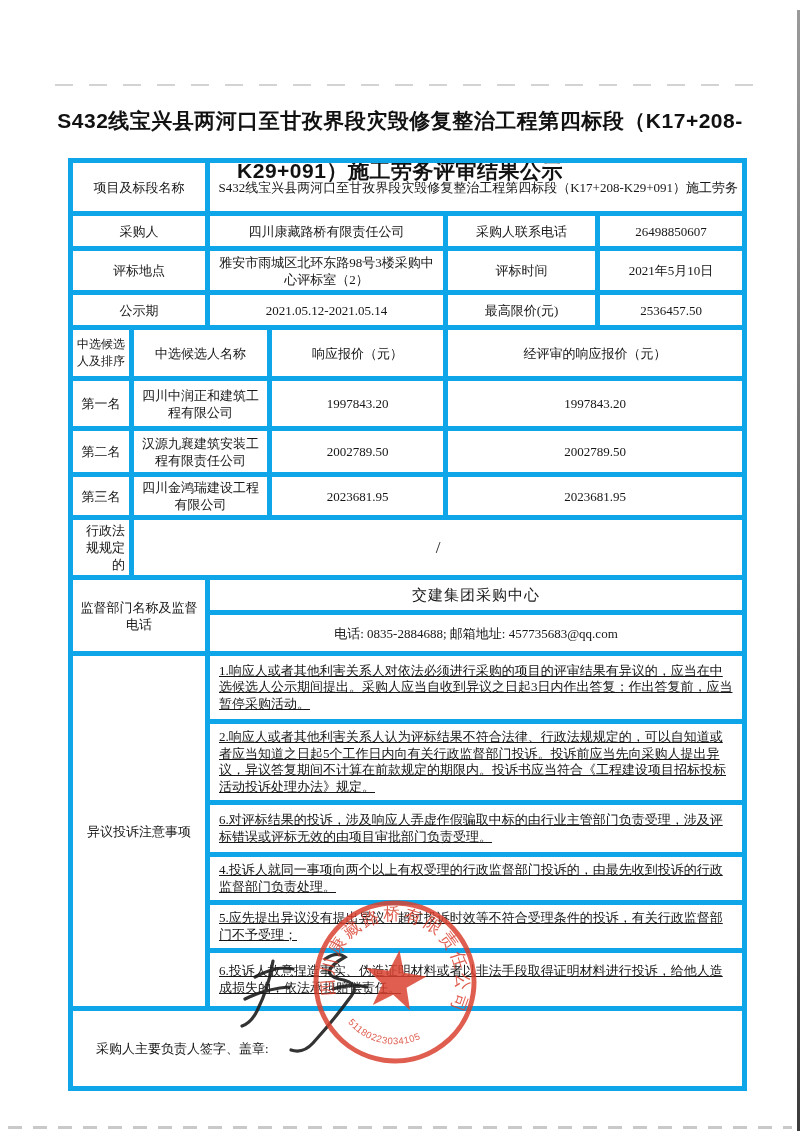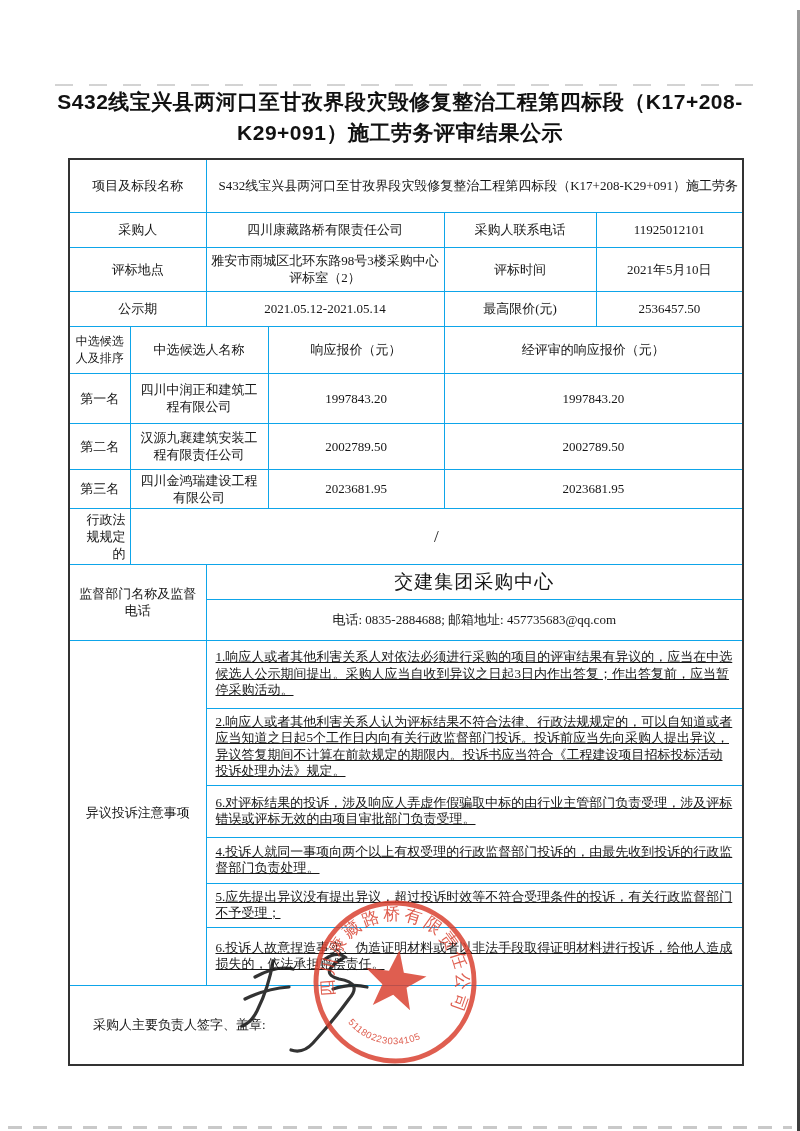--- a/index.html
+++ b/index.html
@@ -15,47 +15,47 @@
   .doc-title{
     position:absolute;top:86px;left:30px;right:30px;
     text-align:center;
     font-family:"Liberation Sans", sans-serif;
     font-weight:bold;
     font-size:21px;
     line-height:31px;
     color:#111;
     letter-spacing:.5px;
   }
-  .doc-title span{display:block;}
+  .doc-title span{display:block;margin-top:19px;}
   table.main{
     position:absolute;left:68px;top:158px;
     width:674px;
     border-collapse:collapse;
     table-layout:fixed;
     border:2px solid #333;
   }
   td{
-    border:1px solid #0ea5e9;
+    border:5px solid #0ea5e9;
     font-size:13px;
     text-align:center;
     vertical-align:middle;
     padding:2px 4px;
     color:#161616;
     line-height:17px;
     word-break:break-all;
   }
   td.para{
     text-align:left;
     padding:5px 9px;
     line-height:16.5px;
     text-decoration:underline;
   }
   td.left{text-align:right;}
   .rank-label{font-size:12px;padding:6px 1px;}
-  .dept{font-size:19px;letter-spacing:1px;margin-top:20px;}
+  .dept{font-size:15px;letter-spacing:1px;margin-top:20px;}
   .slash{font-size:17px;}
   .sig-row{text-align:left;padding-left:23px;font-size:13px;}
   
   .edge-right{
     position:absolute;top:10px;bottom:0;right:0;width:3px;
     background:linear-gradient(#9a9a9a,#3c3c3c);
   }
   .scan-streak{
     position:absolute;top:84px;left:55px;right:45px;height:2px;
     background:repeating-linear-gradient(90deg,rgba(110,110,110,.30) 0 18px,rgba(0,0,0,0) 18px 34px);
@@ -95,21 +95,21 @@
     </colgroup>
     <tbody>
       <tr style="height:53px">
         <td colspan="2">项目及标段名称</td>
         <td colspan="4" class="left">S432线宝兴县两河口至甘孜界段灾毁修复整治工程第四标段（K17+208-K29+091）施工劳务</td>
       </tr>
       <tr style="height:35px">
         <td colspan="2">采购人</td>
         <td colspan="2">四川康藏路桥有限责任公司</td>
         <td>采购人联系电话</td>
-        <td>11925012101</td>
+        <td>26498850607</td>
       </tr>
       <tr style="height:44px">
         <td colspan="2">评标地点</td>
         <td colspan="2">雅安市雨城区北环东路98号3楼采购中心评标室（2）</td>
         <td>评标时间</td>
         <td>2021年5月10日</td>
       </tr>
       <tr style="height:35px">
         <td colspan="2">公示期</td>
         <td colspan="2">2021.05.12-2021.05.14</td>

